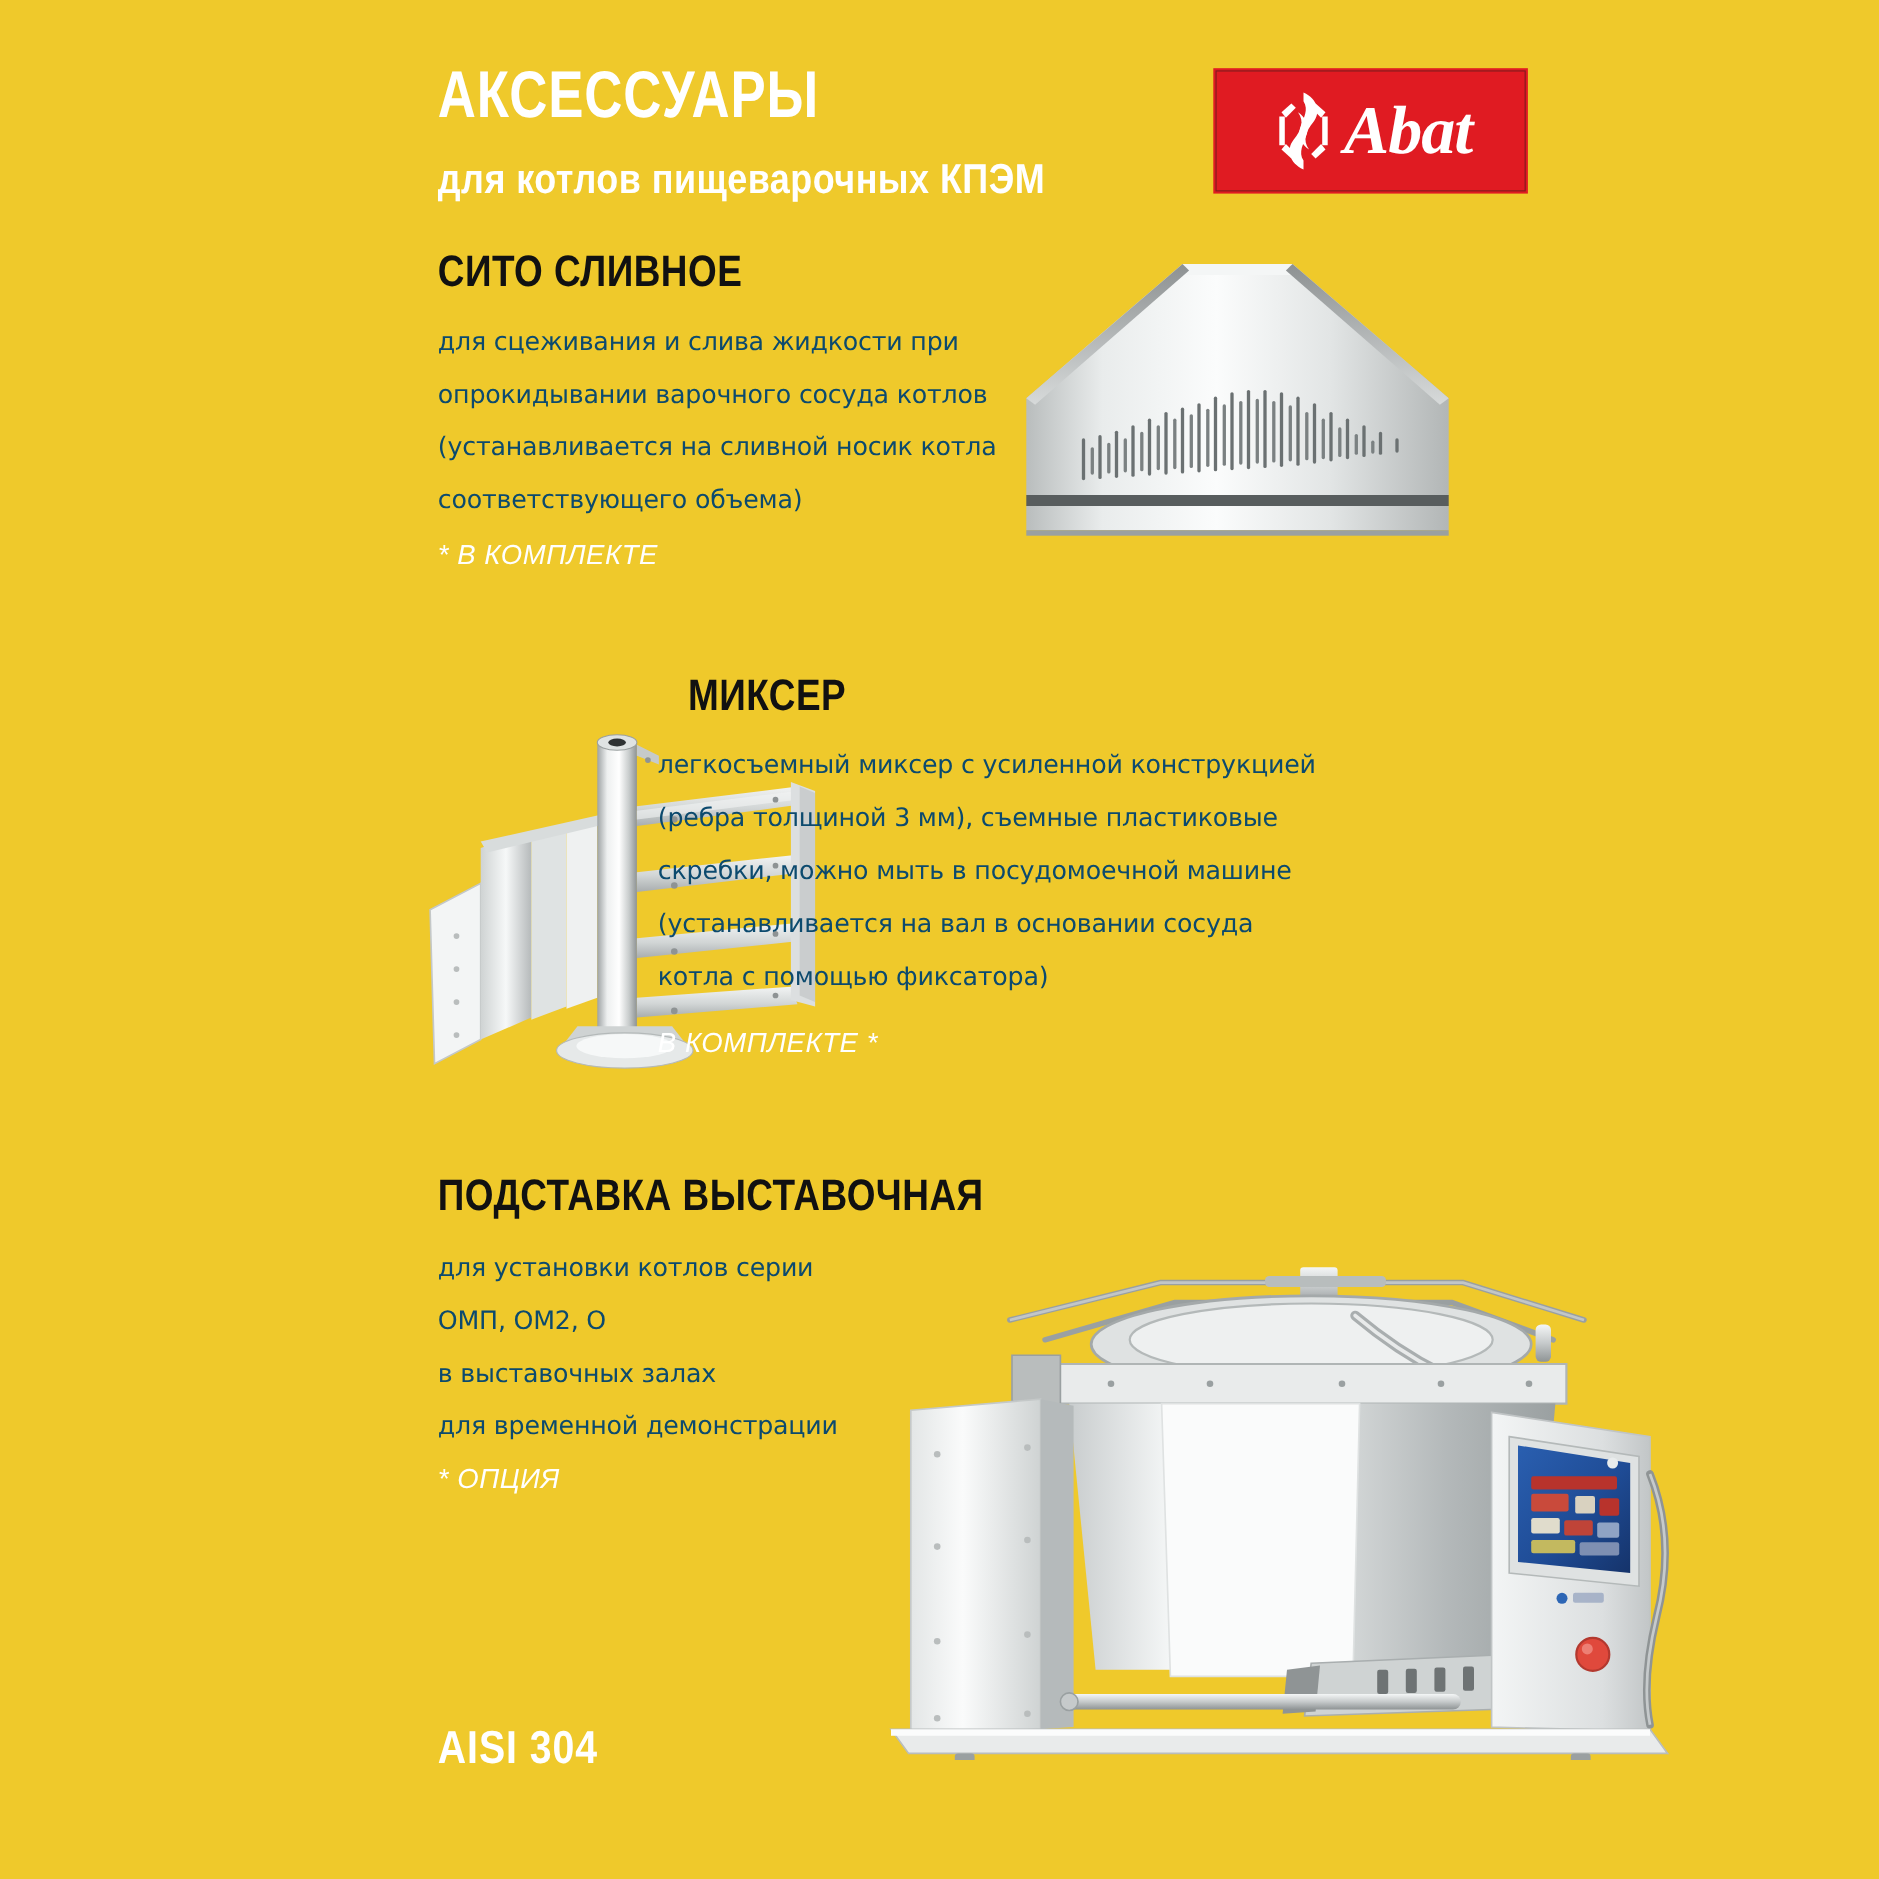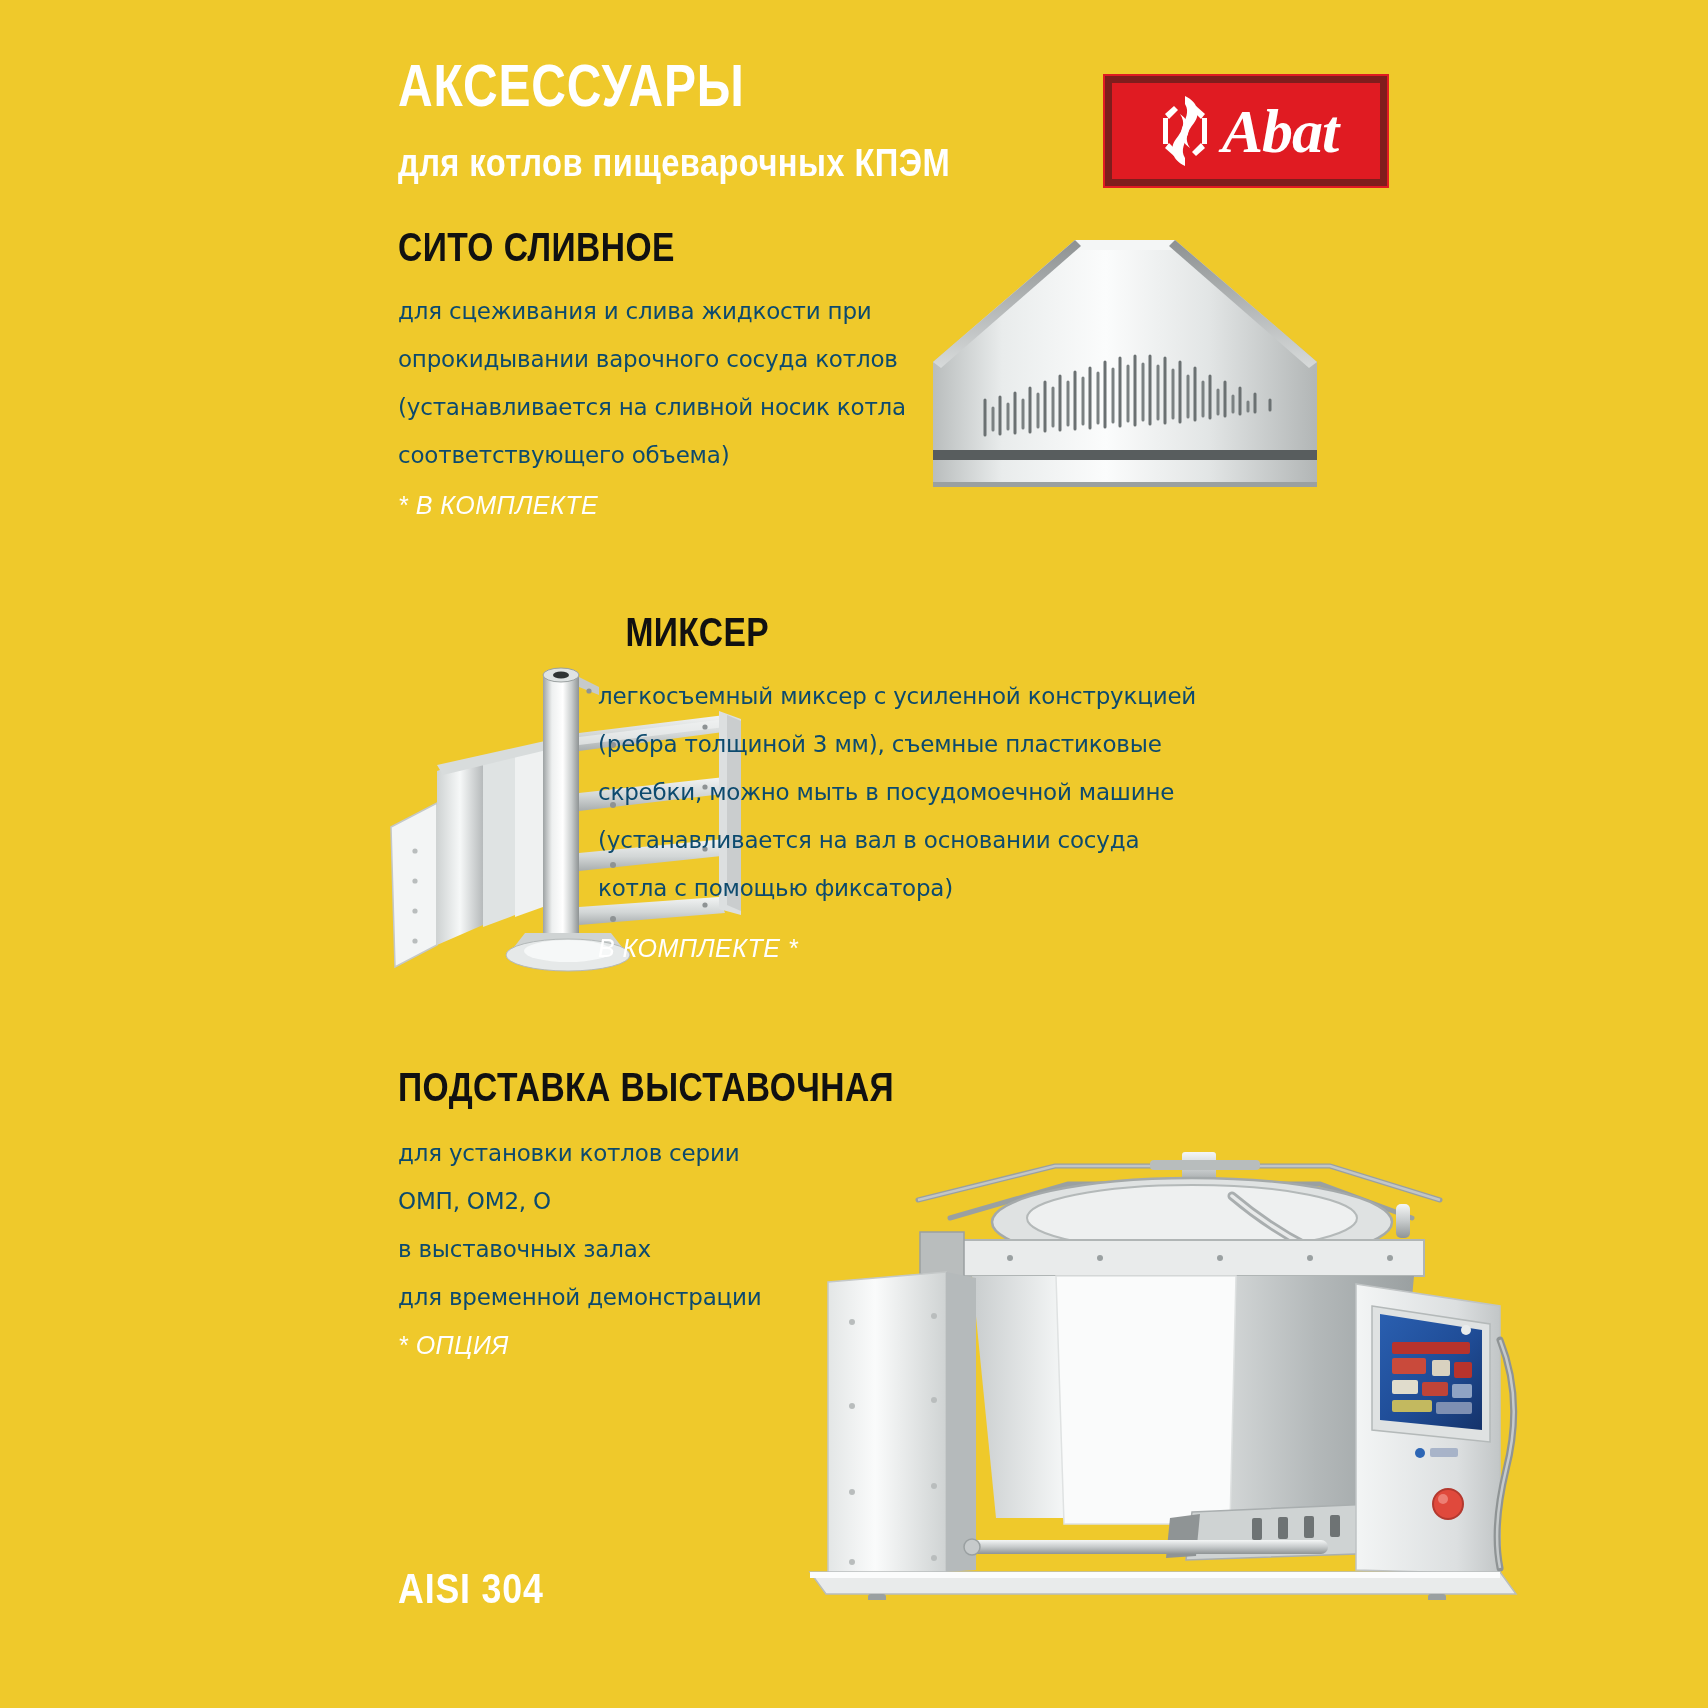--- a/index.html
+++ b/index.html
@@ -26,25 +26,24 @@
     font-family:"Liberation Sans Narrow","Liberation Sans",sans-serif;
     font-weight:bold;font-size:38px;line-height:40px;
     color:#ffffff;letter-spacing:.5px;
     transform:scaleX(.86);transform-origin:left center;
     white-space:nowrap;
   }
 
   
   .logo{
     position:absolute;left:1105px;top:64px;width:282px;height:110px;
-    background:#E01B22;border:7px solid #7f1d1d;
+    background:#E01B22;border:1px solid #7f1d1d;
     box-sizing:border-box;
     display:flex;align-items:center;justify-content:center;
     box-shadow:0 0 0 2px #E01B22;
-    margin-top:12px;
   }
   .logo-inner{display:flex;align-items:center;gap:6px;}
   .logo-mark{width:62px;height:78px;position:relative;flex:none;}
   .logo-word{
     font-family:"Liberation Serif",serif;
     font-weight:bold;font-style:italic;
     font-size:62px;line-height:62px;color:#ffffff;
     letter-spacing:-1px;
   }
 

